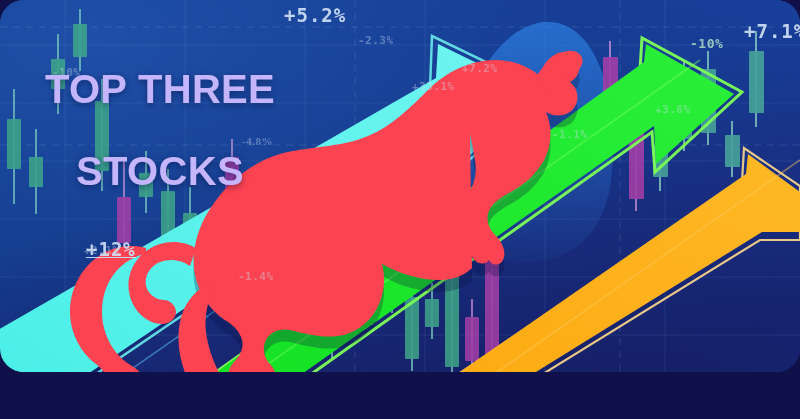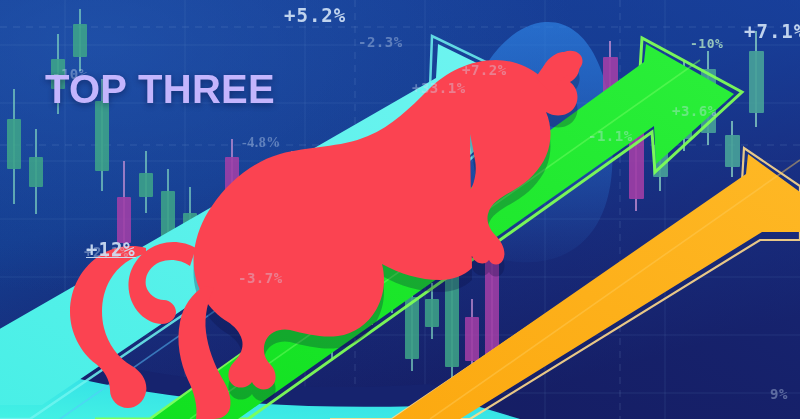--- a/index.html
+++ b/index.html
@@ -1,20 +1,21 @@
 <!DOCTYPE html>
 <html><head>
 <meta charset="utf-8">
 <title>Top Three Stocks</title>
 <style>
   html,body{margin:0;padding:0;background:#10104a;}
   #poster{
-    position:relative;width:800px;height:419px;overflow:hidden;
+    position:relative;width:800px;height:372px;overflow:hidden;
     font-family:"Liberation Sans", sans-serif;
     background:#143f94;
+    border-radius:24px;
   }
   .layer{position:absolute;inset:0;}
   .svgfull{position:absolute;left:0;top:0;width:800px;height:419px;display:block;}
   #title-block{
     position:absolute;left:30px;top:32px;width:260px;
     z-index:40;text-align:center;pointer-events:none;
   }
   #title-block .tline{
     color:#c4b5fd;font-weight:bold;letter-spacing:0.3px;
     font-size:40px;line-height:50px;
@@ -22,21 +23,21 @@
     font-family:"Liberation Sans", sans-serif;
     margin-top:32px;
   }
   .pct{
     position:absolute;z-index:30;color:#cfe0f5;font-weight:bold;
     font-family:"DejaVu Sans Mono", monospace;white-space:nowrap;
     pointer-events:none;
   }
   .pct.big{font-size:19px;opacity:.92;letter-spacing:1px;}
   .pct.mid{font-size:13px;opacity:.55;letter-spacing:.5px;}
-  .pct.small{font-size:14px;opacity:.38;letter-spacing:.5px;}
+  .pct.small{font-size:11px;opacity:.38;letter-spacing:.5px;}
   .pct.ongreen{color:#bff2c8;opacity:.75;}
 </style>
 </head>
 <body>
 
 <div id="poster">
 
   <svg class="svgfull" viewBox="0 0 800 419">
     <defs>
       <linearGradient id="bgGrad" x1="0" y1="0" x2="0.55" y2="1">
@@ -282,26 +283,27 @@
 
   <div class="layer">
     <div class="pct big" style="left:284px;top:4px;">+5.2%</div>
     <div class="pct big" style="left:744px;top:20px;">+7.1%</div>
     <div class="pct big" style="left:86px;top:238px;text-decoration:underline;">+12%</div>
     <div class="pct mid ongreen" style="left:690px;top:36px;">-10%</div>
 
     <div class="pct small" style="left:358px;top:34px;">-2.3%</div>
     <div class="pct small" style="left:412px;top:80px;">+33.1%</div>
     <div class="pct small" style="left:462px;top:62px;text-align:center;">+7.2%</div>
-    <div class="pct small" style="left:552px;top:128px;padding-left:36px;">-1.1%</div>
-    <div class="pct small" style="left:672px;top:103px;">+3.6%</div>
+    <div class="pct small" style="left:552px;top:128px;">-1.1%</div>
+    <div class="pct small" style="left:655px;top:103px;">+3.6%</div>
     <div class="pct small" style="left:52px;top:66px;">-10%</div>
     <div class="pct small" style="left:242px;top:135px;font-family:Liberation Serif, serif;">-4.8%</div>
     <div class="pct small" style="left:84px;top:244px;">+2.1%</div>
-    <div class="pct small" style="left:238px;top:270px;">-3.7%</div>
+    <div class="pct small" style="left:238px;top:270px;">-1.4%</div>
     <div class="pct small" style="left:770px;top:386px;">9%</div>
   </div>
 
   <div id="title-block">
     <div class="tline">TOP THREE</div>
+    <div class="tline">STOCKS</div>
   </div>
 
 </div>
 
 </body></html>

